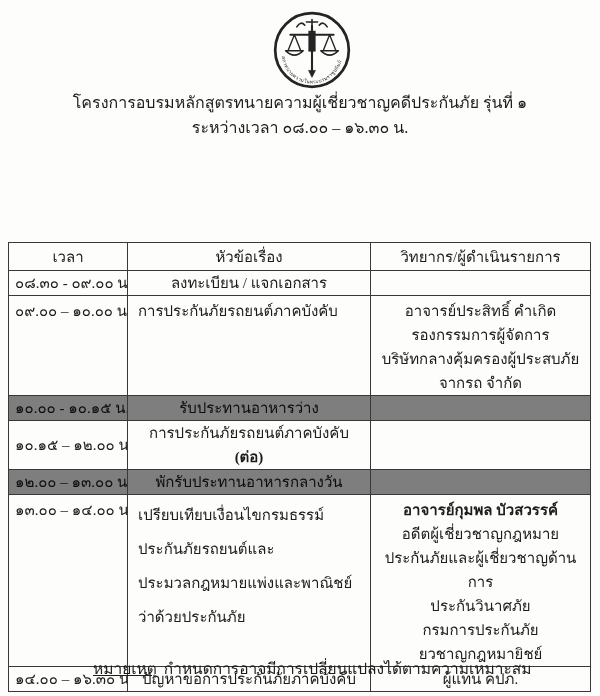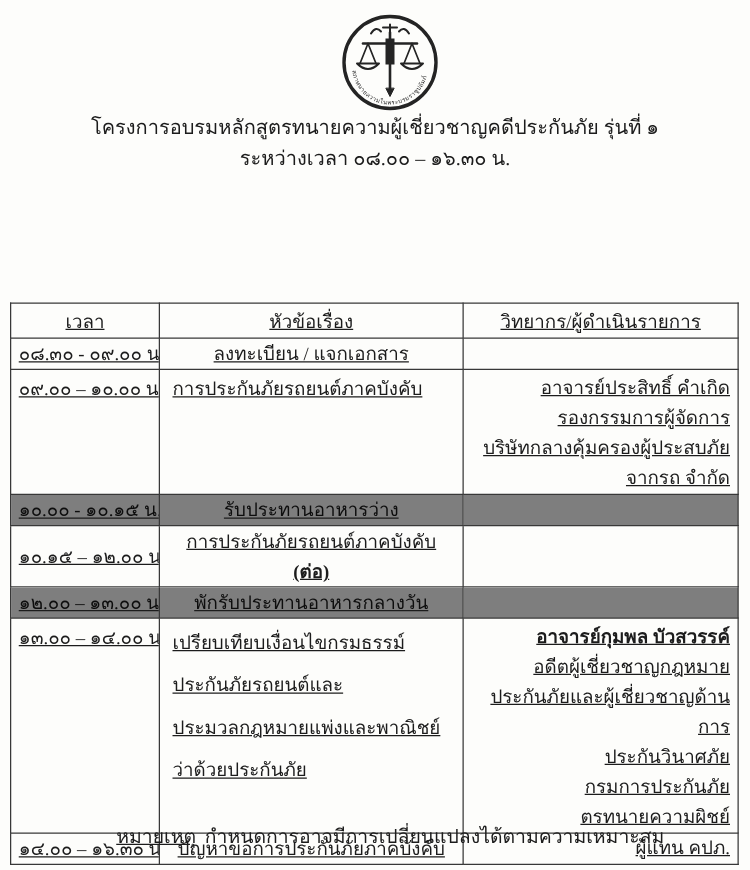--- a/index.html
+++ b/index.html
@@ -22,37 +22,37 @@
   
   .head-block{
     position:absolute;left:0;top:90px;width:600px;
     text-align:center;line-height:25px;font-size:16px;
   }
   .head-block .h-main{font-size:17px;}
   
   table.sched{
     position:absolute;left:8px;top:242px;width:582px;
     border-collapse:collapse;table-layout:fixed;
-    font-size:15px;color:#1c1c1c;text-decoration:underline;
+    font-size:15px;color:#1c1c1c;
   }
   table.sched col.c-time{width:119px;}
   table.sched col.c-topic{width:243px;}
   table.sched col.c-speaker{width:220px;}
   table.sched th, table.sched td{
     border:1.6px solid #383838;
     padding:0 6px;
     font-weight:normal;
     vertical-align:middle;
     overflow:hidden;
   }
   table.sched th{text-align:center;height:27px;}
   td.time{text-align:left;padding-left:9px;white-space:nowrap;}
   td.topic.center{text-align:center;}
   td.topic.left{text-align:left;padding-left:10px;}
-  td.speaker{text-align:right;padding-left:8px;}
+  td.speaker{text-align:center;padding-left:8px;}
   tr.tall td{vertical-align:top;padding-top:3px;}
   .ln{line-height:24px;}
   .ln-topic{line-height:34px;}
   tr.shaded td{
     background:#7e7e7e;
     color:#0d0d0d;
   }
   .bold{font-weight:bold;}
   
   .footnote{
@@ -148,21 +148,21 @@
           <td class="topic left">
             <div class="ln-topic">เปรียบเทียบเงื่อนไขกรมธรรม์ประกันภัยรถยนต์และ</div>
             <div class="ln-topic">ประมวลกฎหมายแพ่งและพาณิชย์ว่าด้วยประกันภัย</div>
           </td>
           <td class="speaker">
             <div class="ln bold">อาจารย์กุมพล บัวสวรรค์</div>
             <div class="ln">อดีตผู้เชี่ยวชาญกฎหมาย</div>
             <div class="ln">ประกันภัยและผู้เชี่ยวชาญด้านการ</div>
             <div class="ln">ประกันวินาศภัย</div>
             <div class="ln">กรมการประกันภัย</div>
-            <div class="ln">ตรทนายความผิชย์</div>
+            <div class="ln">ยวชาญกฎหมายิชย์</div>
           </td>
         </tr>
         <tr style="height: 24px;">
           <td class="time">๑๔.๐๐ – ๑๖.๓๐ น.</td>
           <td class="topic center"><span>ปัญหาขอการประกันภัยภาคบังคับ</span></td>
           <td class="speaker">
             <div class="ln">ผู้แทน คปภ.</div>
           </td>
         </tr>
       </tbody>

